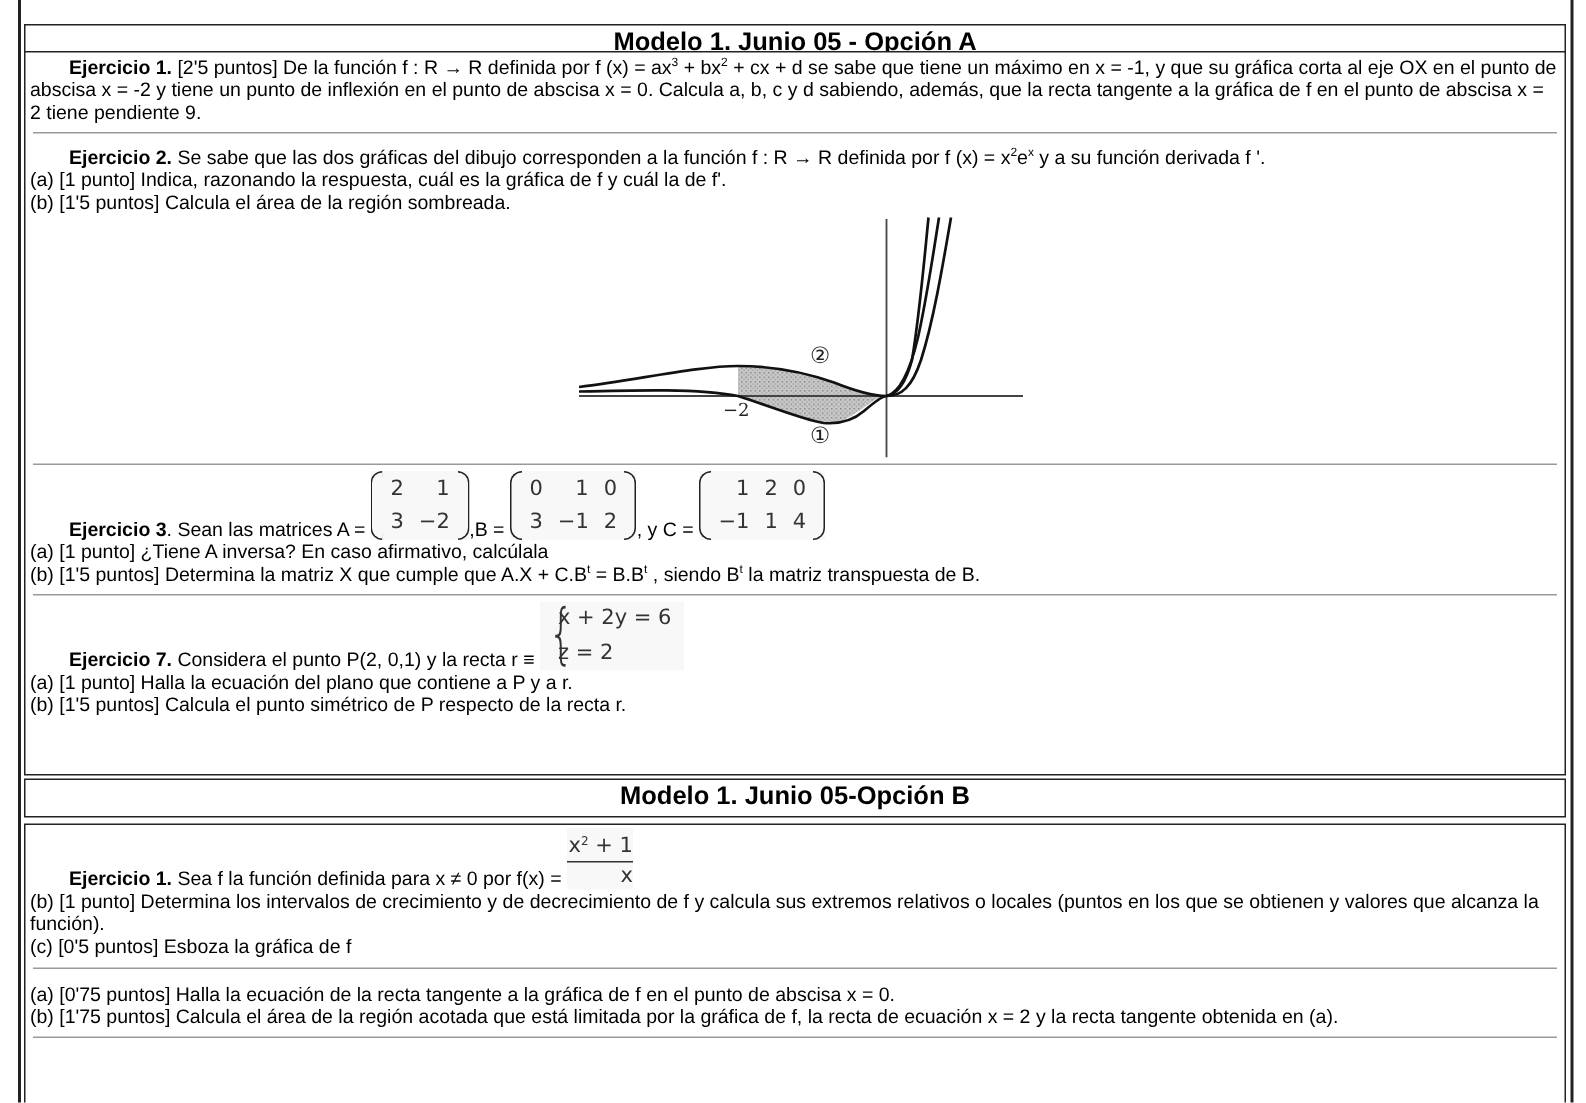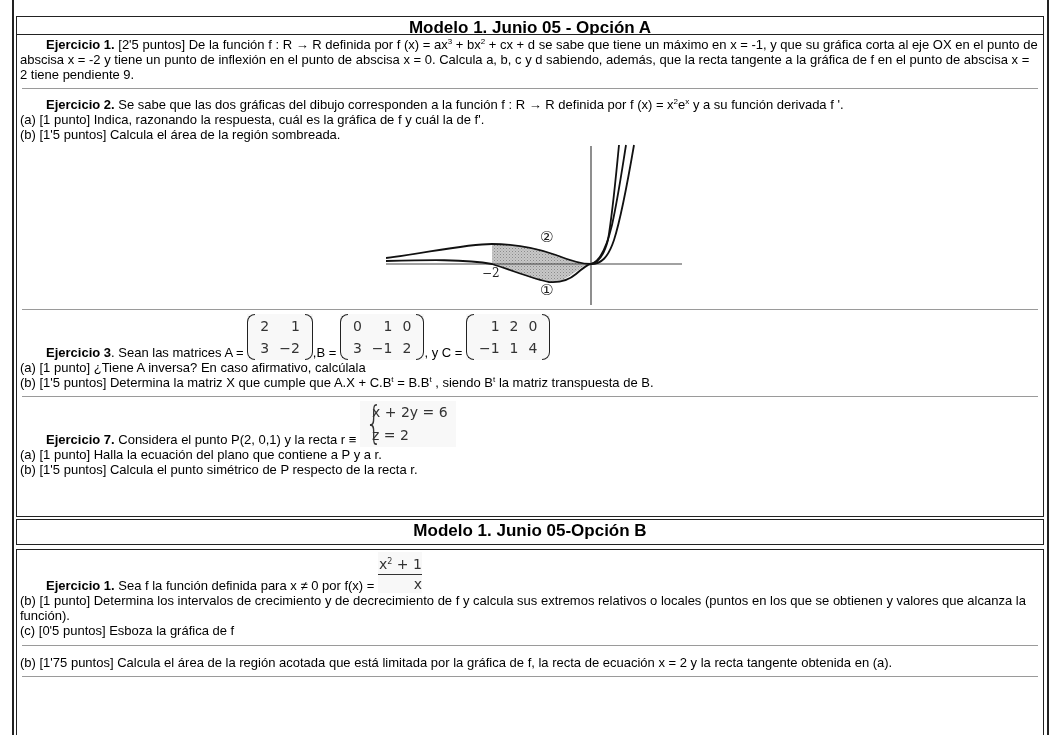--- a/index.html
+++ b/index.html
@@ -183,17 +183,18 @@
     <div class="ex">
       <div>
         <b>Ejercicio 1.</b><span> Sea f la función definida para x ≠ 0 por f(x) = </span><span class="frac"><div class="num"><span>x</span><sup>2</sup><span> + 1</span></div><div class="den">x</div></span>
       </div>
       <div>(b) [1 punto] Determina los intervalos de crecimiento y de decrecimiento de f y calcula sus extremos relativos o locales (puntos en los que se obtienen y valores que alcanza la función).</div>
       <div>(c) [0'5 puntos] Esboza la gráfica de f</div>
     </div>
     <div class="hr" style="margin-top:7px;margin-bottom:9px;"></div>
 
     <div class="ex">
+      <div>(a) [0'75 puntos] Halla la ecuación de la recta tangente a la gráfica de f en el punto de abscisa x = 0.</div>
       <div>(b) [1'75 puntos] Calcula el área de la región acotada que está limitada por la gráfica de f, la recta de ecuación x = 2 y la recta tangente obtenida en (a).</div>
     </div>
     <div class="hr" style="margin-top:6px;"></div>
   </div>
 </div>
 
 </body></html>

